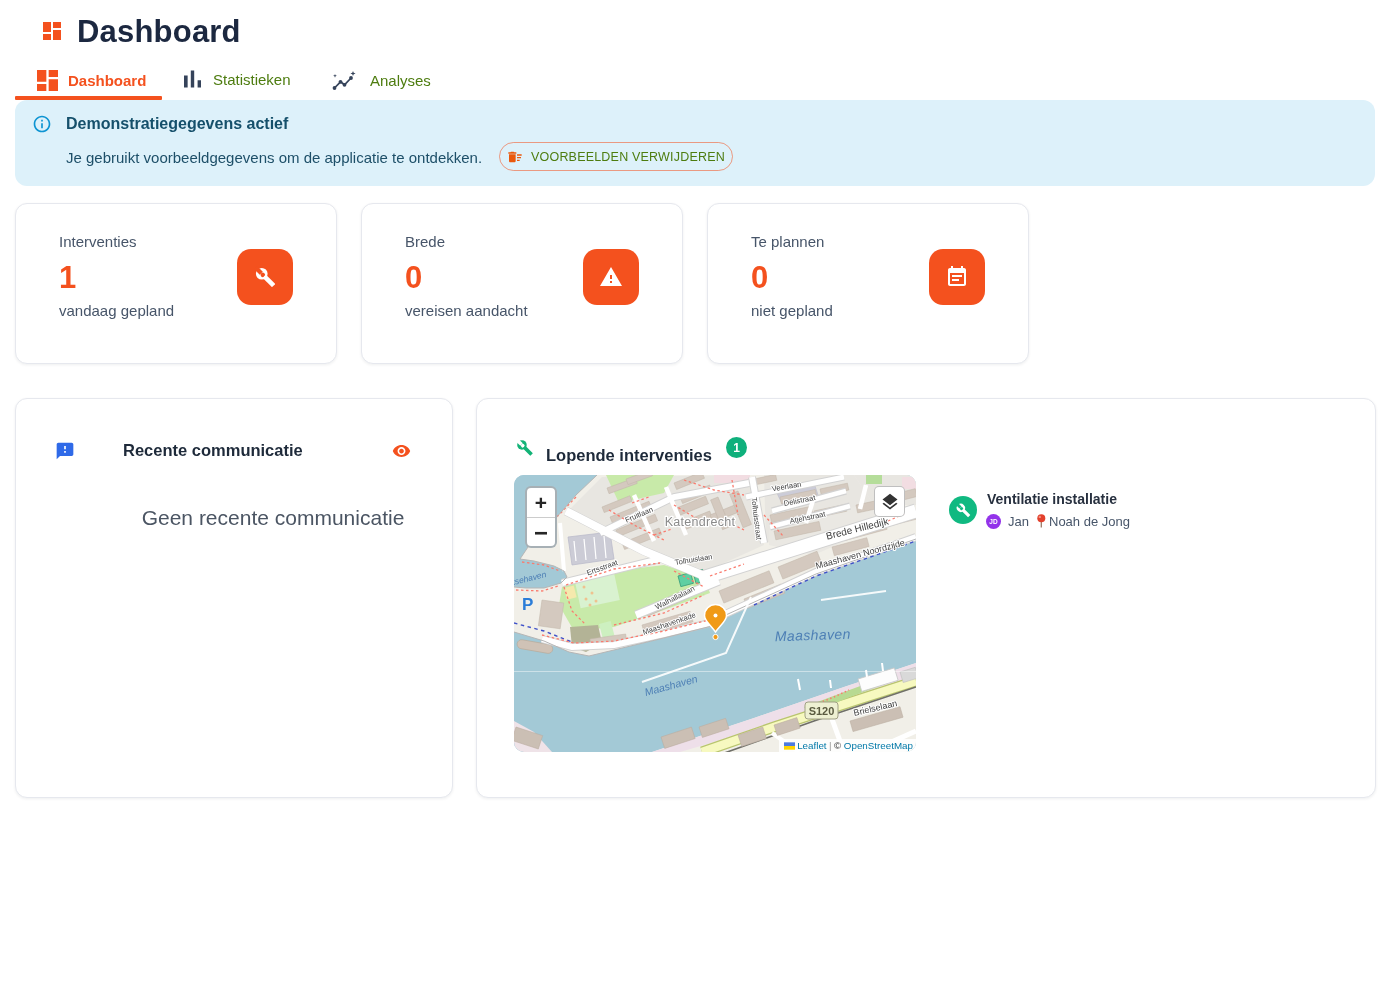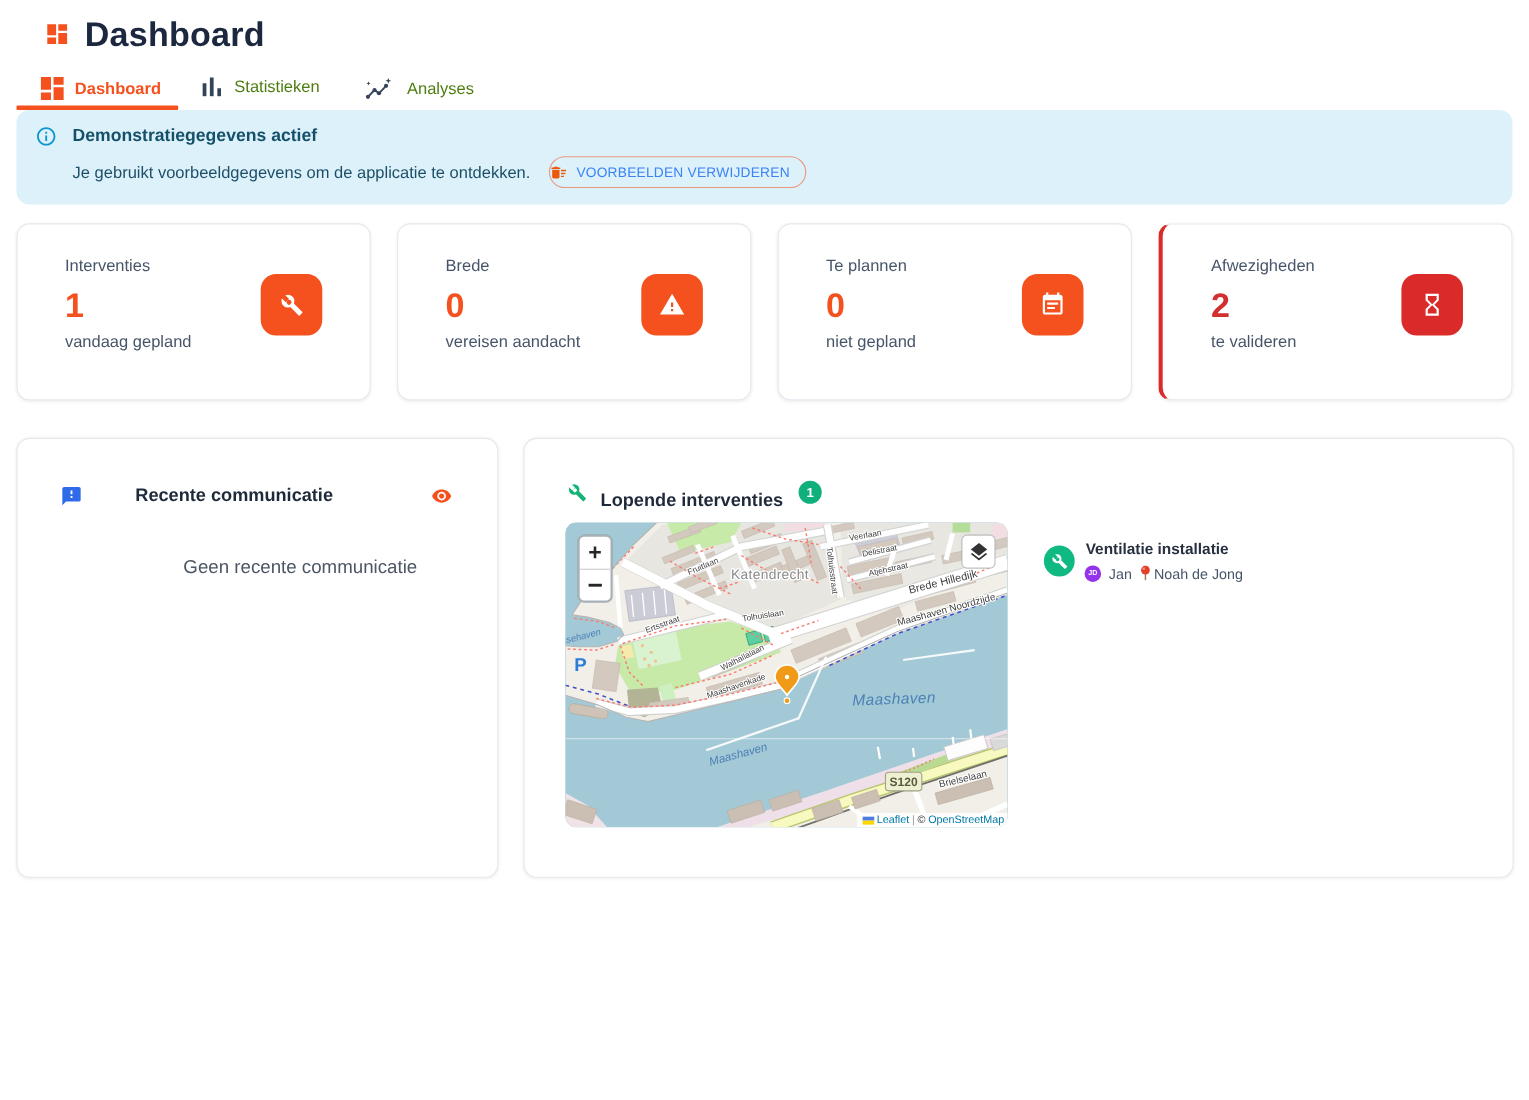--- a/index.html
+++ b/index.html
@@ -13,21 +13,21 @@
 
   
   .tab { display:flex; align-items:center; gap:10px; font-size:15px; font-weight:600; color:#4d7c0f; }
   .tab.active { color:#f4511e; }
   .tab-underline { left:15px; top:96px; width:147px; height:4px; background:#f4511e; border-radius:1px; }
 
   
   .banner { left:15px; top:100px; width:1360px; height:86px; background:#ddf1fa; border-radius:12px; }
   .banner-title { left:66px; top:115px; font-size:16px; font-weight:700; color:#15506b; }
   .banner-text { left:66px; top:149px; font-size:15px; color:#1d4f68; }
-  .banner-btn { left:499px; top:142px; width:234px; height:29px; border:1px solid rgba(244,81,30,0.55); border-radius:15px; display:flex; align-items:center; gap:8px; color:#3b82f6; font-size:12.5px; font-weight:500; letter-spacing:0.2px; white-space:nowrap; }
+  .banner-btn { left:499px; top:142px; width:234px; height:29px; border:1px solid rgba(244,81,30,0.55); border-radius:15px; display:flex; align-items:center; justify-content:center; gap:8px; color:#4d7c0f; font-size:12.5px; font-weight:500; letter-spacing:0.2px; white-space:nowrap; }
 
   
   .card { top:203px; width:322px; height:161px; background:#fff; border:1px solid #e6e8ee; border-radius:12px; box-shadow:0 1px 3px rgba(16,24,40,0.07); }
   .card .lbl { position:absolute; left:43px; top:29px; font-size:15px; color:#475569; }
   .card .num { position:absolute; left:43px; top:56px; font-size:31px; font-weight:700; color:#f4511e; }
   .card .sub { position:absolute; left:43px; top:98px; font-size:15px; color:#475569; }
   .card .ibox { position:absolute; left:221px; top:45px; width:56px; height:56px; border-radius:14px; background:#f4511e; display:flex; align-items:center; justify-content:center; }
   .card.red4 { border-left:4px solid #db2a2a; }
   .card.red4 .num { color:#d32f2f; }
   .card.red4 .ibox { background:#db2a2a; }
@@ -128,40 +128,30 @@
   <div class="abs card" style="left:707px;">
     <div class="lbl">Te plannen</div>
     <div class="num">0</div>
     <div class="sub">niet gepland</div>
     <div class="ibox">
       <svg width="24" height="24" viewBox="0 0 24 24" fill="#fff">
           <path d="M17 10H7v2h10v-2zm2-7h-1V1h-2v2H8V1H6v2H5c-1.11 0-1.99.9-1.99 2L3 19c0 1.1.89 2 2 2h14c1.1 0 2-.9 2-2V5c0-1.1-.9-2-2-2zm0 16H5V8h14v11zm-5-5H7v2h7v-2z"></path>
         </svg>
     </div>
   </div>
-  <div class="abs card red4" style="left:1053px;">
-    <div class="lbl" style="left:44px;">Afwezigheden</div>
-    <div class="num" style="left:44px;">2</div>
-    <div class="sub" style="left:44px;">te valideren</div>
-    <div class="ibox" style="left:217px;">
-      <svg width="24" height="24" viewBox="0 0 24 24" fill="#fff">
-          <path d="M6 2v6h.01L6 8.01 10 12l-4 4 .01.01H6V22h12v-5.99h-.01L18 16l-4-4 4-3.99-.01-.01H18V2H6zm10 14.5V20H8v-3.5l4-4 4 4zm-4-5l-4-4V4h8v3.5l-4 4z"></path>
-        </svg>
-    </div>
-  </div>
 
   <div class="abs panel" style="left:15px; top:398px; width:438px; height:400px;"></div>
   <svg class="abs" style="left:55px; top:441px" width="20" height="20" viewBox="0 0 24 24" fill="#2f6ae8">
     <path d="M20 2H4c-1.1 0-1.99.9-1.99 2L2 22l4-4h14c1.1 0 2-.9 2-2V4c0-1.1-.9-2-2-2zm-7 12h-2v-2h2v2zm0-4h-2V6h2v4z"></path>
   </svg>
   <div class="abs p-title" style="left:85px; top:441px;margin-left:38px;">Recente communicatie</div>
   <svg class="abs" style="left:392px; top:443px" width="19" height="16" viewBox="0 0 24 20" fill="#f4511e">
     <path d="M12 2.5C7 2.5 2.73 5.61 1 10c1.73 4.39 6 7.5 11 7.5s9.27-3.11 11-7.5c-1.73-4.39-6-7.5-11-7.5zM12 15c-2.76 0-5-2.24-5-5s2.24-5 5-5 5 2.24 5 5-2.24 5-5 5zm0-8c-1.66 0-3 1.34-3 3s1.34 3 3 3 3-1.34 3-3-1.34-3-3-3z"></path>
   </svg>
-  <div class="abs" style="left:15px; top:506px; width:516px; text-align:center; font-size:17px; color:#4b5563;">Geen recente communicatie</div>
+  <div class="abs" style="left:15px; top:506px; width:516px; text-align:center; font-size:21px; color:#4b5563;">Geen recente communicatie</div>
 
   <div class="abs panel" style="left:476px; top:398px; width:900px; height:400px;"></div>
   <svg class="abs" style="left:514px; top:437px" width="22" height="22" viewBox="0 0 24 24" fill="#13b377">
     <g transform="rotate(-45 12 12)">
         <circle cx="12" cy="7.3" r="5.2" fill="#13b377"></circle>
         <rect x="10.1" y="-0.5" width="3.8" height="7.2" fill="#fff"></rect>
         <circle cx="12" cy="8.6" r="2" fill="#fff"></circle>
         <rect x="9.95" y="10.4" width="4.1" height="11.8" rx="0.5" fill="#13b377"></rect>
       </g>
   </svg>

